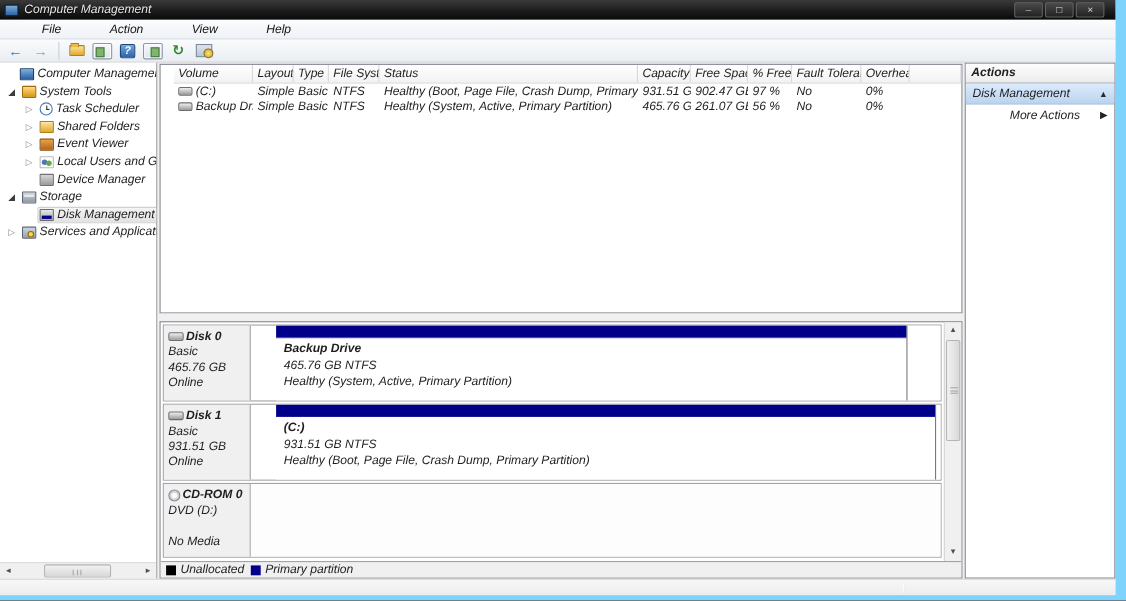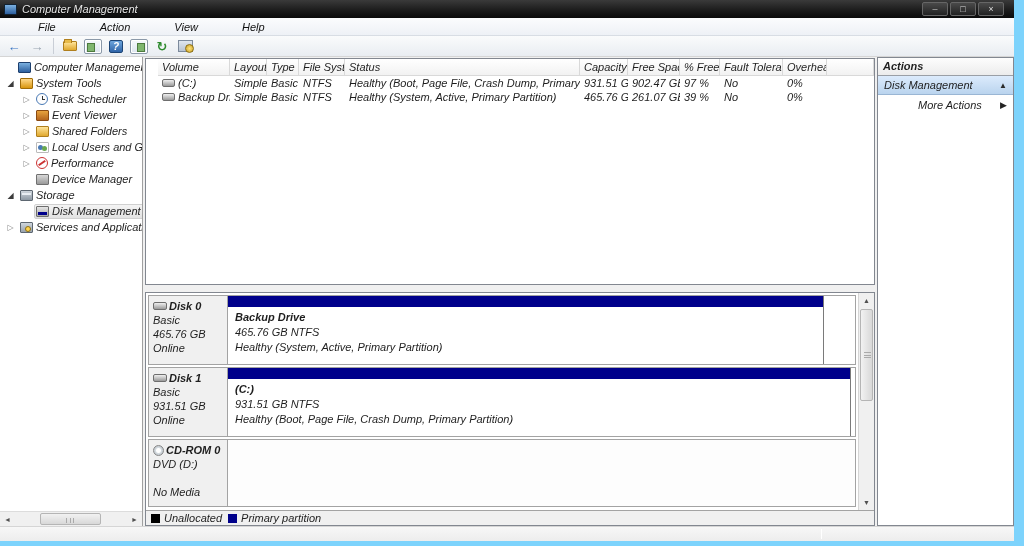--- a/index.html
+++ b/index.html
@@ -96,21 +96,21 @@
   .c4{width:235px;flex:none;} .c5{width:48px;flex:none;} .c6{width:52px;flex:none;} .c7{width:40px;flex:none;}
   .c8{width:63px;flex:none;} .c9{width:44px;flex:none;} .cf{flex:1;}
   .drive-glyph { width:13px; height:8px; flex:none; background:linear-gradient(#efefef,#9a9a9a); border:1px solid #6e6e6e; border-radius:2px; }
 
   .splitter { height:7px; background:#f0f0f0; flex:none; }
 
   
   .disk-view { flex:1; min-height:0; background:#fff; border:1px solid #828790; position:relative; overflow:hidden; }
   .disk-scroll { position:absolute; left:0; top:0; right:16px; bottom:15px; overflow:hidden; padding:2px; }
   .disk-row { display:flex; border:1px solid #a3a3a3; margin-bottom:2px; background:#fff; }
-  .disk-row.h70 { height:70px; }
+  .disk-row.h70 { height:70px;gap:23px; }
   .disk-row.h68 { height:68px; }
   .disk-label { width:79px; flex:none; background:#f0f0f0; border-right:1px solid #a3a3a3; padding:3px 2px 0 4px; line-height:14px; }
   .disk-title { display:flex; align-items:center; gap:2px; font-weight:bold; }
   .disk-ico { width:14px; height:8px; flex:none; background:linear-gradient(#efefef,#9a9a9a); border:1px solid #6e6e6e; border-radius:2px; }
   .cd-ico { width:11px; height:11px; flex:none; border-radius:50%; border:1px solid #888; background:radial-gradient(circle at 50% 50%, #fff 0 2px, #d5dbe0 3px, #aeb6bd); }
   .part-wrap { flex:1; position:relative; background:#fff; }
   .partition { position:absolute; left:0; top:0; bottom:0; border-right:1px solid #7a7a7a; }
   .part-band { height:12px; background:#00008b; border-bottom:1px solid #fff; }
   .part-text { padding:2px 0 0 7px; line-height:15px; }
   .part-name { font-weight:bold; }
@@ -215,43 +215,36 @@
           <div class="tree-item lv2">
             <span class="exp exp-collapsed"></span>
             <span class="tree-row">
                 <span class="ico ico-clock"></span>
                 <span class="tree-label">Task Scheduler</span>
               </span>
           </div>
           <div class="tree-item lv2">
             <span class="exp exp-collapsed"></span>
             <span class="tree-row">
+                <span class="ico ico-sharedfolder"></span>
+                <span class="tree-label">Shared Folders</span>
+              </span>
+          </div>
+          <div class="tree-item lv2">
+            <span class="exp exp-collapsed"></span>
+            <span class="tree-row">
                 <span class="ico ico-event"></span>
                 <span class="tree-label">Event Viewer</span>
               </span>
           </div>
           <div class="tree-item lv2">
             <span class="exp exp-collapsed"></span>
             <span class="tree-row">
-                <span class="ico ico-sharedfolder"></span>
-                <span class="tree-label">Shared Folders</span>
-              </span>
-          </div>
-          <div class="tree-item lv2">
-            <span class="exp exp-collapsed"></span>
-            <span class="tree-row">
                 <span class="ico ico-users"></span>
                 <span class="tree-label">Local Users and Groups</span>
-              </span>
-          </div>
-          <div class="tree-item lv2">
-            <span class="exp exp-collapsed"></span>
-            <span class="tree-row">
-                <span class="ico ico-perf"></span>
-                <span class="tree-label">Performance</span>
               </span>
           </div>
           <div class="tree-item lv2">
             <span class="exp exp-none"></span>
             <span class="tree-row">
                 <span class="ico ico-device"></span>
                 <span class="tree-label">Device Manager</span>
               </span>
           </div>
           <div class="tree-item lv1">
@@ -322,21 +315,21 @@
             <span class="vl-cell c0">
                 <span class="drive-glyph"></span>
                 <span>Backup Drive</span>
               </span>
             <span class="vl-cell c1">Simple</span>
             <span class="vl-cell c2">Basic</span>
             <span class="vl-cell c3">NTFS</span>
             <span class="vl-cell c4">Healthy (System, Active, Primary Partition)</span>
             <span class="vl-cell c5">465.76 GB</span>
             <span class="vl-cell c6">261.07 GB</span>
-            <span class="vl-cell c7">39 %</span>
+            <span class="vl-cell c7">56 %</span>
             <span class="vl-cell c8">No</span>
             <span class="vl-cell c9">0%</span>
           </div>
         </div>
 
         <div class="splitter"></div>
 
         <div class="disk-view">
           <div class="disk-scroll">
 

